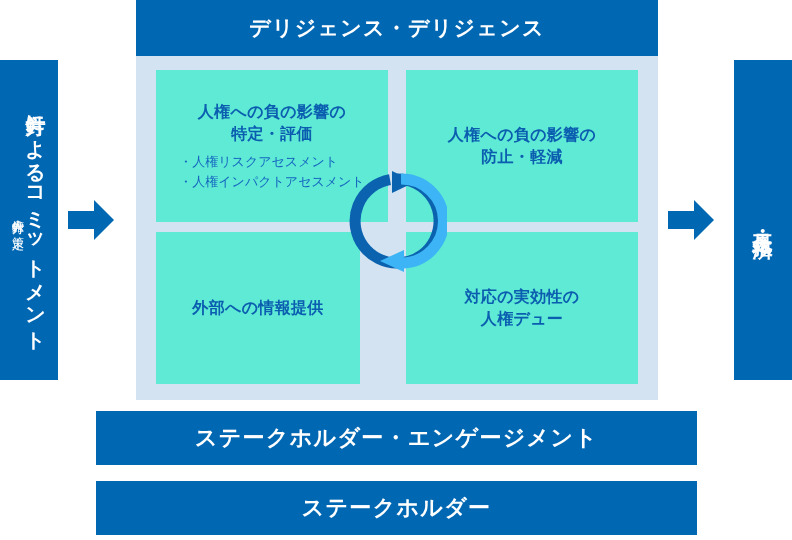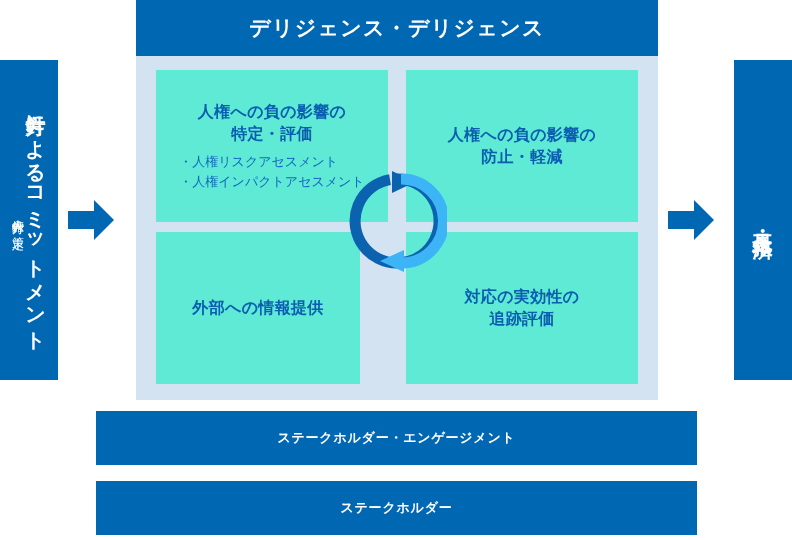--- a/index.html
+++ b/index.html
@@ -152,21 +152,21 @@
     height: 54px;
     background: #0067B3;
     color: #ffffff;
     display: flex;
     align-items: center;
     justify-content: center;
   }
   #bar-stakeholder { top: 411px; }
   #bar-grievance   { top: 481px; }
   .bottom-bar .label {
-    font-size: 13px;
+    font-size: 22px;
     font-weight: bold;
     letter-spacing: 0.06em;
   }
 </style>
 </head>
 <body>
 
 <div class="pillar" id="pillar-left">
   <div class="pillar-inner">
     <span class="vtext pillar-main">方針によるコミットメント</span>
@@ -197,21 +197,21 @@
     <div class="quad-title">人権への負の影響の
 防止・軽減</div>
   </div>
 
   <div class="quad" id="quad-disclose">
     <div class="quad-title">外部への情報提供</div>
   </div>
 
   <div class="quad" id="quad-track">
     <div class="quad-title">対応の実効性の
-追跡評価</div>
+人権デュー</div>
   </div>
 
   <div id="cycle-arrows">
     <svg width="100" height="110" viewBox="0 0 100 110" aria-hidden="true">
 
       <path d="M 50 97 A 42 42 0 1 1 57 96.4" fill="none" stroke="#0B63B0" stroke-width="11" transform="rotate(180 50 55)"></path>
 
       <polygon points="45,5 45,27 68,16" fill="#0B63B0"></polygon>
 
       <path d="M 54 13 A 42 42 0 0 1 55 97" fill="none" stroke="#3CB4F5" stroke-width="11"></path>

